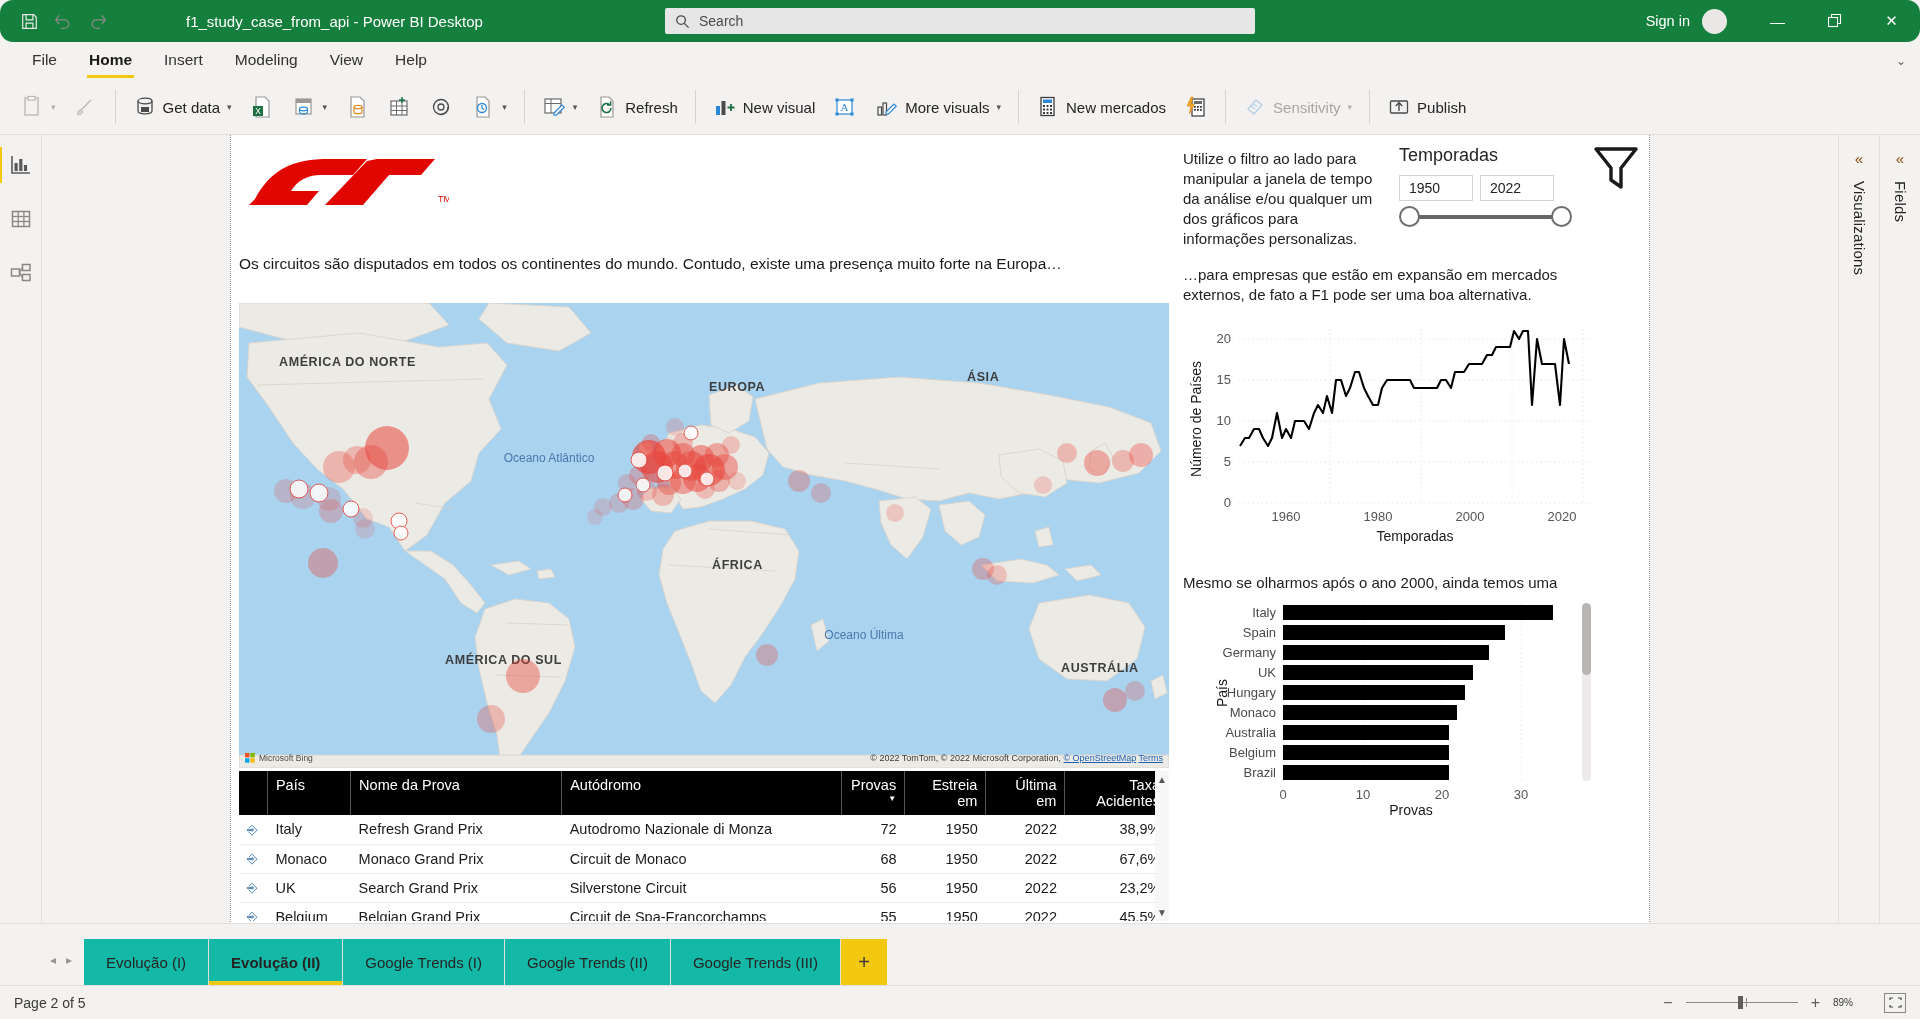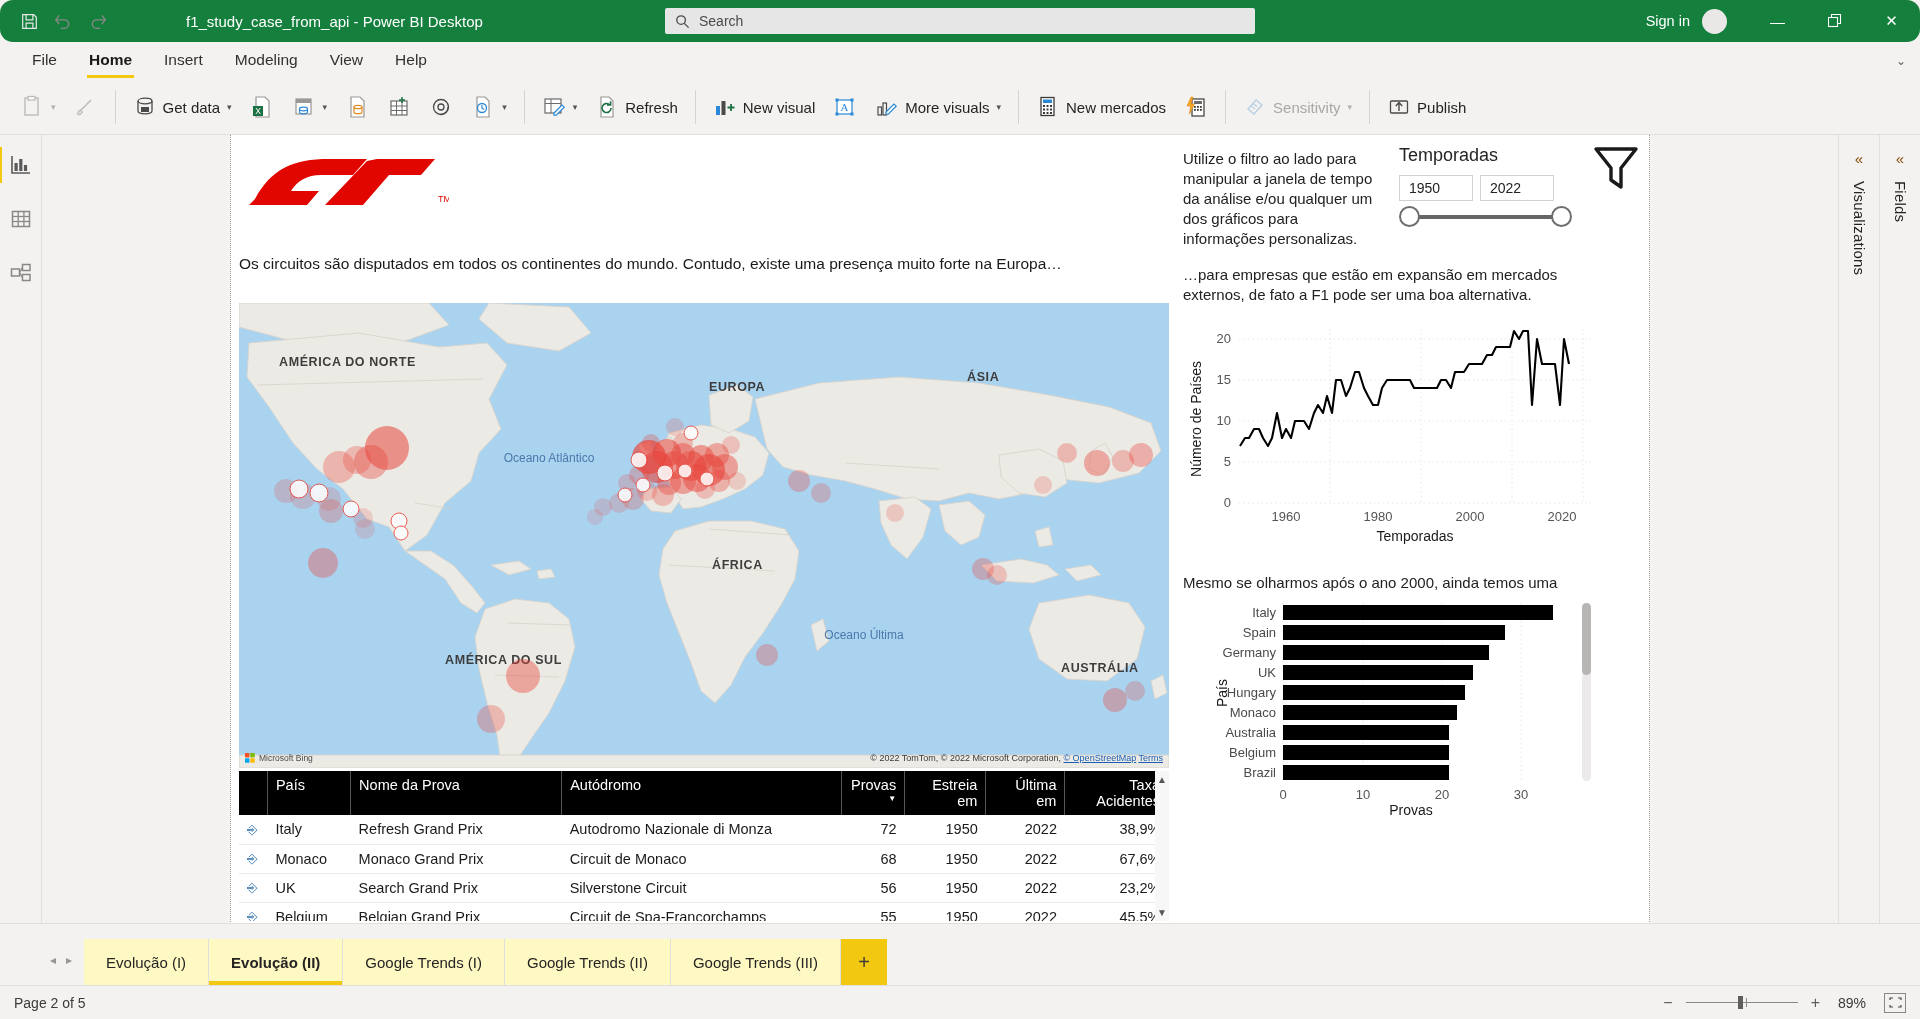--- a/index.html
+++ b/index.html
@@ -210,21 +210,21 @@
   }
 
   
   .pagetabs {
     height: 62px; background: #f3f2f1; border-top: 1px solid #e1dfdd;
     display: flex; align-items: flex-end; padding-left: 46px;
   }
   .navarrows { display: flex; gap: 2px; padding-bottom: 18px; margin-right: 8px; }
   .navarrows span { font-size: 12px; color: #979593; cursor: pointer; padding: 0 4px; }
   .ptab {
-    height: 46px; min-width: 120px; padding: 0 22px; background: #fef9c3;
+    height: 46px; min-width: 120px; padding: 0 22px; background: #14b8a6;
     display: flex; align-items: center; justify-content: center;
     font-size: 15px; color: #252423; border-right: 1px solid #e1dfdd;
     cursor: pointer; position: relative;
   }
   .ptab.active { font-weight: bold; }
   .ptab.active::after {
     content: ""; position: absolute; left: 0; right: 0; bottom: 0;
     height: 4px; background: #f2c811;
   }
   .ptab-add {
@@ -244,21 +244,21 @@
   }
   .zsign { font-size: 16px; color: #605e5c; cursor: pointer; }
   .ztrack {
     width: 112px; height: 1px; background: #8a8886; position: relative;
   }
   .zthumb {
     position: absolute; left: 52px; top: -6px; width: 5px; height: 13px;
     background: #605e5c; cursor: pointer;
   }
   .ztick { position: absolute; left: 60px; top: -4px; width: 1px; height: 9px; background: #8a8886; }
-  .zpct { font-size: 14px; color: #3b3a39; min-width: 38px; text-align: center; }
+  .zpct { font-size: 10px; color: #3b3a39; min-width: 38px; text-align: left; }
   .zfit {
     width: 22px; height: 20px; border: 1px solid #8a8886; display: flex;
     align-items: center; justify-content: center; cursor: pointer;
     font-size: 11px; color: #444;
   }
 </style>
 </head>
 <body>
 
 <div class="titlebar">

